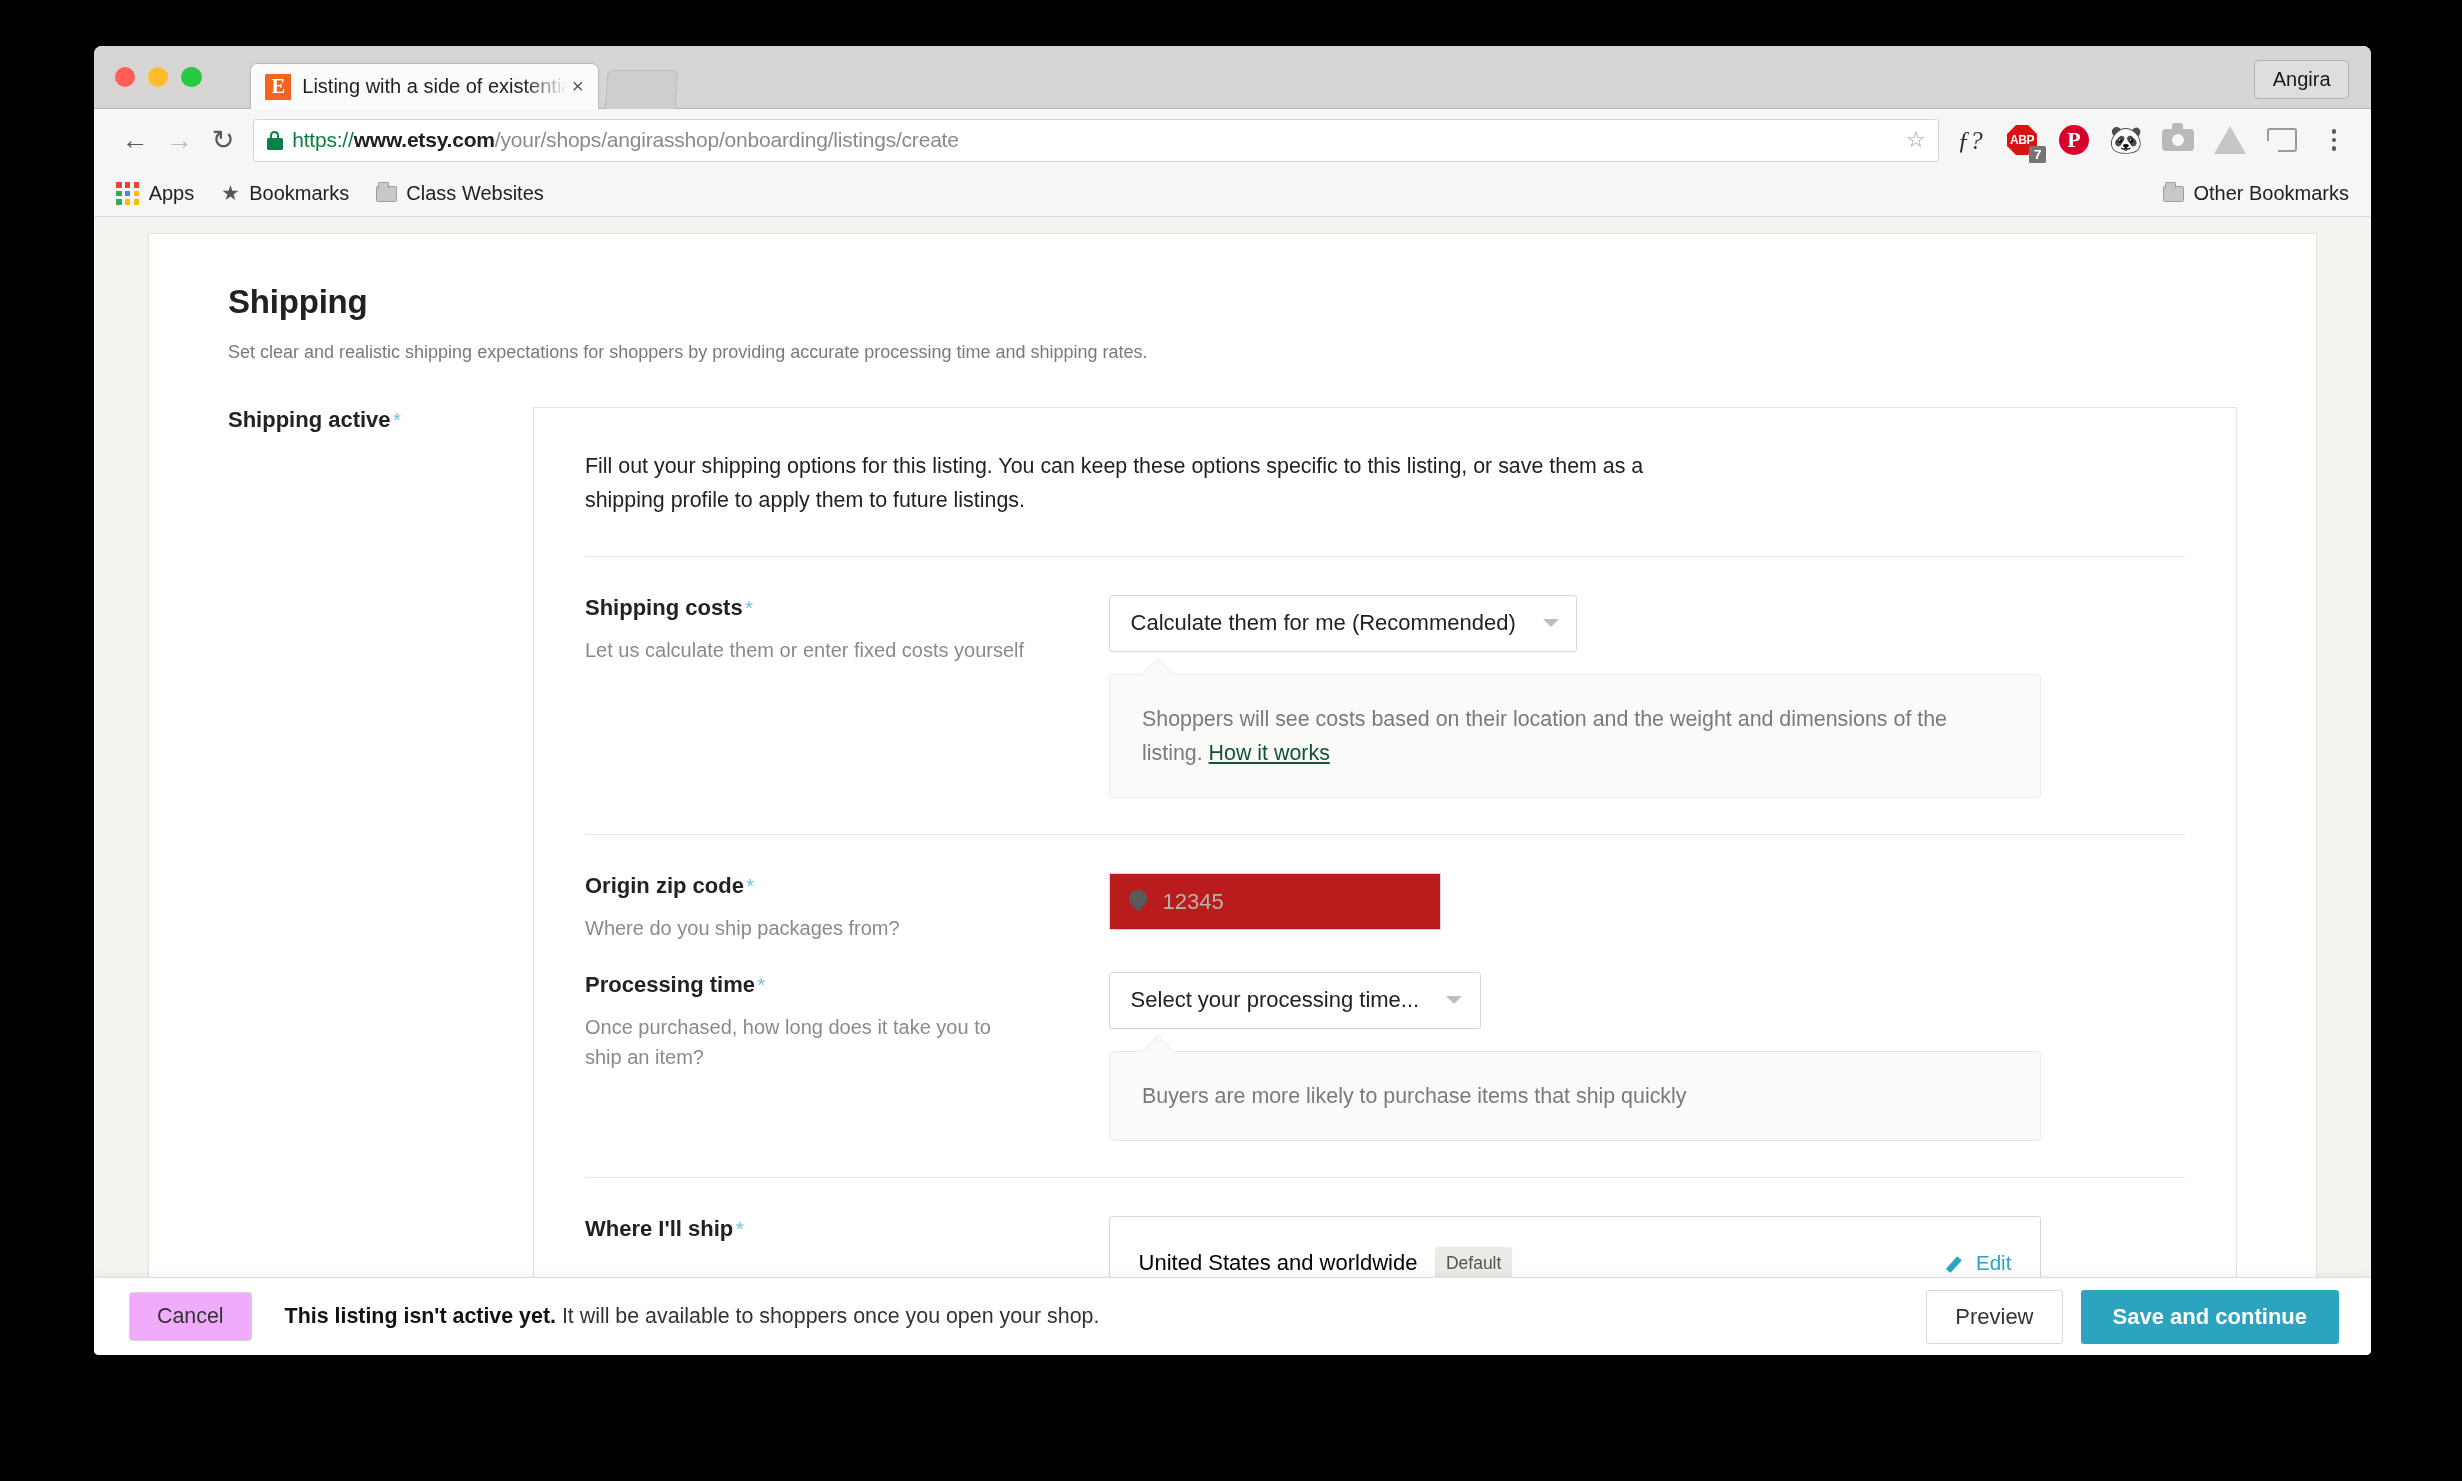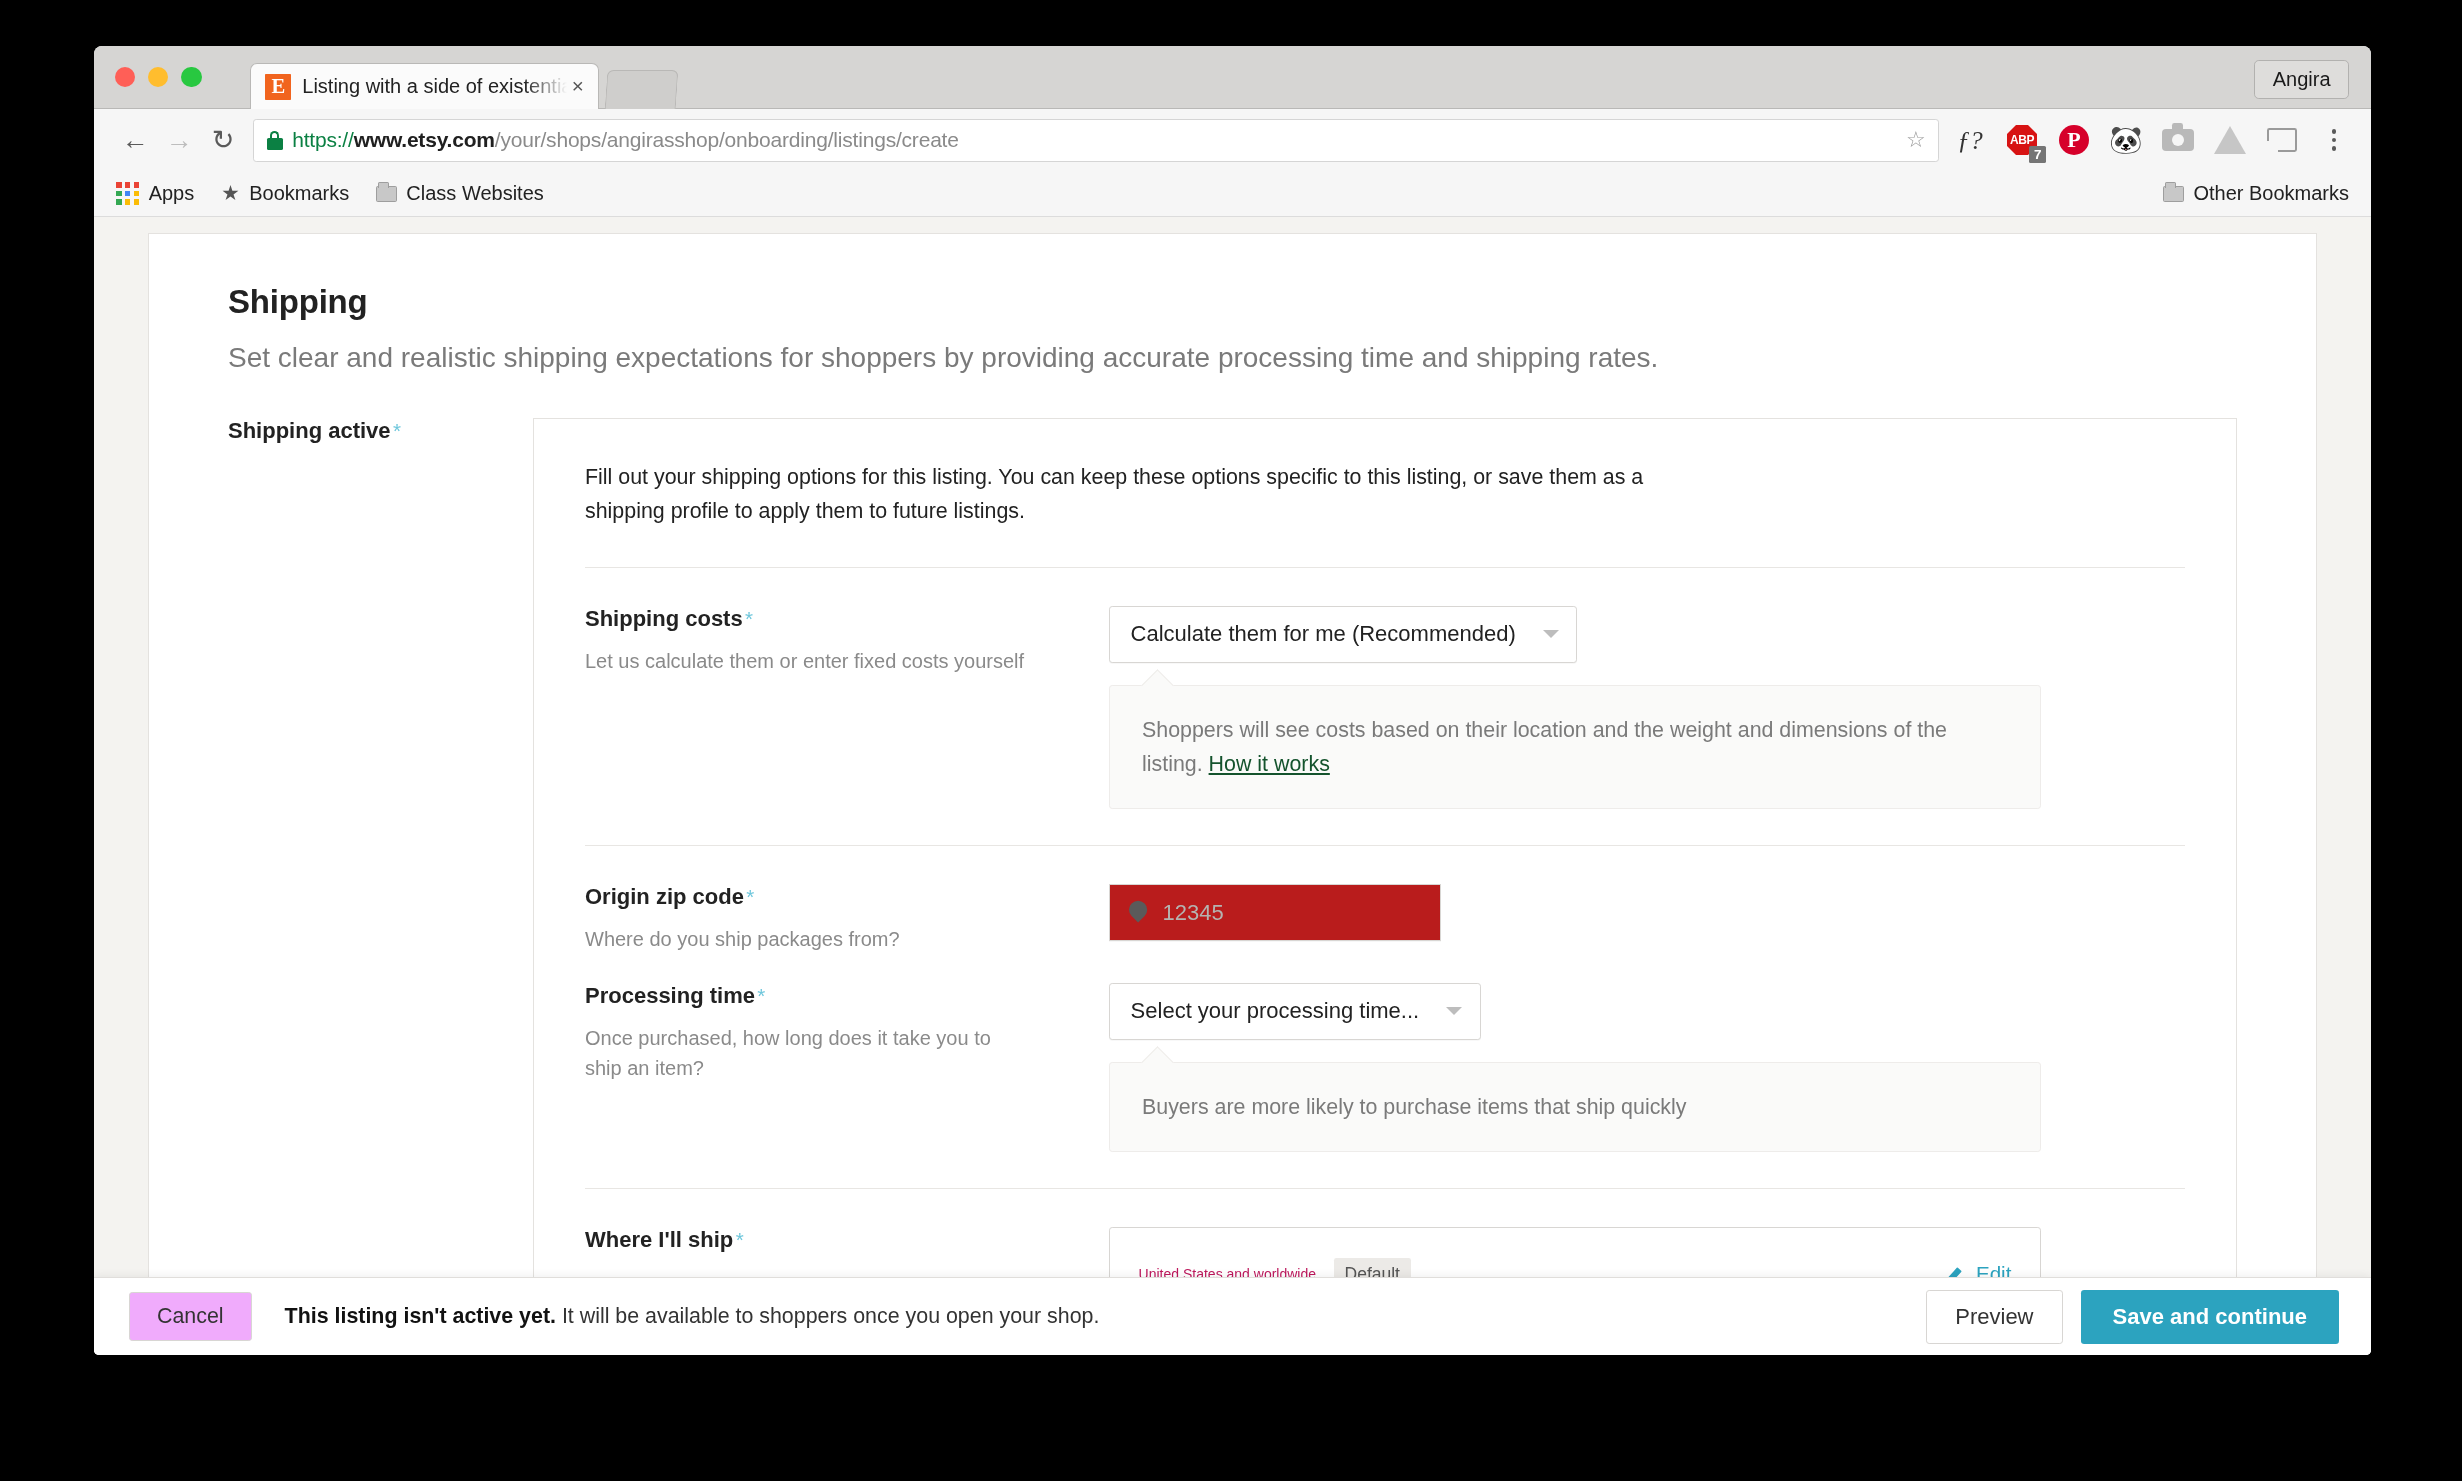--- a/index.html
+++ b/index.html
@@ -237,21 +237,21 @@
 
   #page-title {
     margin: 49px 0 0 79px;
     font-size: 33px;
     font-weight: bold;
     color: #222;
     letter-spacing: -0.2px;
   }
   #page-subtitle {
     margin: 20.6px 0 0 79px;
-    font-size: 28px;
+    font-size: 18px;
     color: #7a7a7a;
   }
 
   
   .field-row { display: flex; margin-top: 44px; }
   .label-col { width: 365px; padding-left: 79px; flex: 0 0 auto; }
   .row-label {
     font-size: 22px; font-weight: bold; color: #222;
     white-space: nowrap;
   }
@@ -341,21 +341,21 @@
   .ship-dest-box {
     position: relative;
     border: 0.8px solid #d8d6d3;
     border-radius: 3.2px;
     background: #fff;
     height: 95px;
     display: flex; align-items: center;
     padding: 0 28.6px;
     max-width: 932px;
   }
-  .dest-name { font-size: 14px; color: #be185d; }
+  .dest-name { font-size: 22px; color: #000000; }
   .dest-badge {
     margin-left: 17.5px;
     background: #eceae7;
     color: #555;
     font-size: 17.5px;
     padding: 5.6px 11px;
     border-radius: 2.4px;
   }
   .edit-link {
     margin-left: auto;

